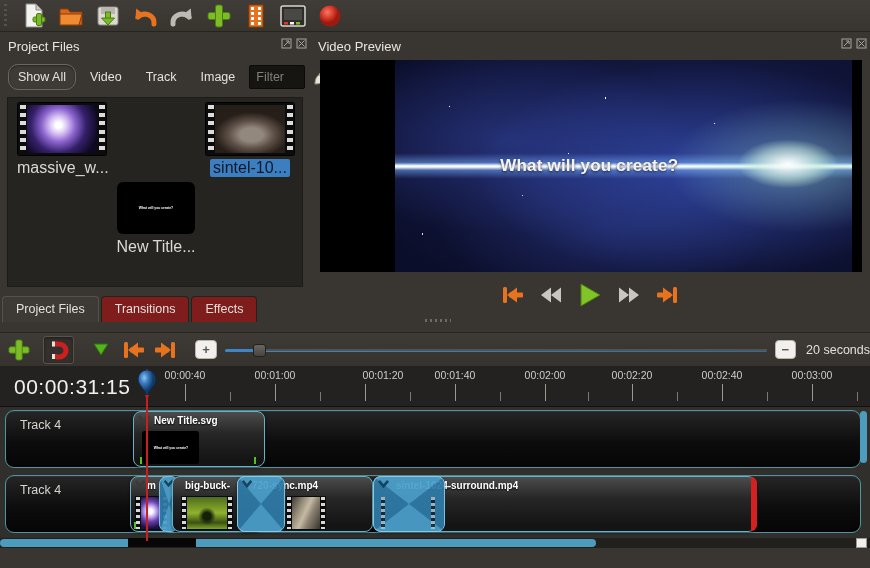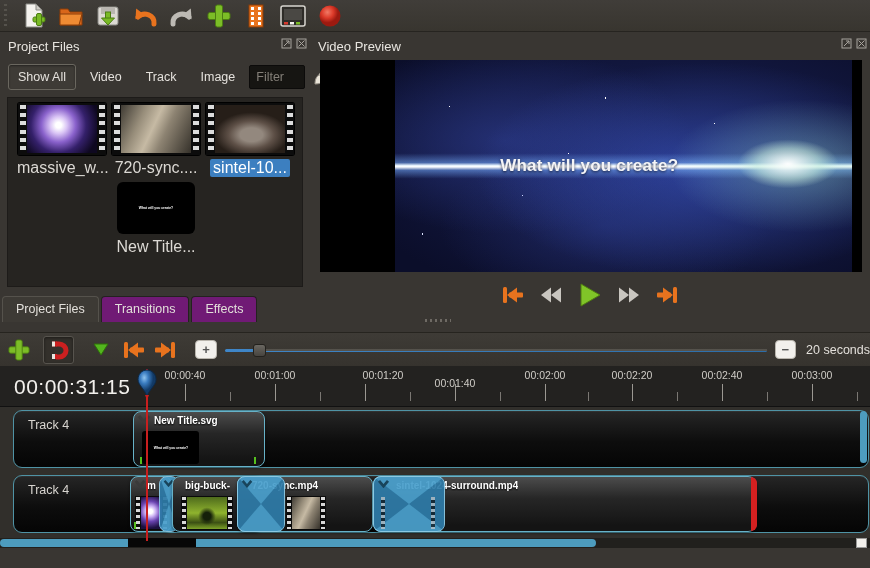--- a/index.html
+++ b/index.html
@@ -17,46 +17,46 @@
   .tb-btn { width:28px; height:28px; display:flex; align-items:center; justify-content:center; border-radius:3px; }
 
   
   .panel-header { position:absolute; height:22px; display:flex; align-items:center;
     font-size:13px; color:#e7e4df; }
   .panel-sys { position:absolute; display:flex; gap:4px; }
   .sys-btn { width:11px; height:11px; display:flex; align-items:center; justify-content:center; }
 
   
   .filter-row { position:absolute; left:8px; top:64px; display:flex; align-items:center; gap:4px; }
-  .ftab { font-size:12.5px; color:#e4e1dc; padding:5px 9px; border-radius:3px; border:1px solid transparent; }
+  .ftab { font-size:12.5px; color:#e4e1dc; padding:5px 9px; border-radius:10px; border:1px solid transparent; }
   .ftab.active { border:1px solid #6a675f; background:#3e3b36; box-shadow:inset 0 1px 2px rgba(0,0,0,.4); }
   #filter-input { width:56px; height:24px; background:#16514e00; background:#161512; border:1px solid #0c0b0a;
     color:#8a868077; color:#8a8680; font-size:12.5px; padding:0 6px; border-radius:2px; }
   #filter-input::placeholder { color:#847f78; }
 
   
   #thumb-area { position:absolute; left:7px; top:97px; width:296px; height:190px;
     background:#262421; border:1px solid #1d1b19; }
   .thumb-cell { position:absolute; width:96px; text-align:center; }
   .film { position:relative; margin:0 auto; width:88px; height:52px; background:#0c0c0c;
     border-radius:2px; box-shadow:0 0 0 1px #000; display:flex; }
   .sprk { width:9px; height:100%; background:#0c0c0c; padding:2px 1.5px; }
   .sprk i { display:block; width:6px; height:100%;
     background:repeating-linear-gradient(180deg,#dcdcdc 0 4px,#0c0c0c 4px 8.2px); }
   .frame { flex:1; margin:2px 0; }
   .thumb-label { margin-top:4px; font-size:16px; color:#dcd9d4; display:inline-block; padding:0 3px; border-radius:2px; }
-  .thumb-label.selected { background:#3c7fc0; color:#ffffff;text-align:center; }
+  .thumb-label.selected { background:#3c7fc0; color:#0f172a;text-align:center; }
   .plain-thumb { margin:0 auto; width:78px; height:52px; border-radius:6px; background:#000; position:relative; }
   .title-mini-text { position:absolute; left:50%; top:50%; width:200%;
     transform:translate(-50%,-50%) scale(.42); font-size:8px; color:#fff; font-weight:bold; text-align:center; }
 
   
   #left-tabs { position:absolute; left:2px; top:296px; display:flex; gap:2px; }
   .ltab { font-size:12.5px; color:#e2dfda; padding:5px 13px 6px;
-    background:#701a75; border:1px solid #23221f; border-bottom:none; border-radius:4px 4px 0 0; }
+    background:#7f1d1d; border:1px solid #23221f; border-bottom:none; border-radius:4px 4px 0 0; }
   .ltab.active { background:#3d3a35; border-color:#55524c; position:relative; }
 
   
   #preview-box { position:absolute; left:320px; top:60px; width:542px; height:212px; background:#000; }
   #preview-scene { position:absolute; left:75px; top:0; width:457px; height:212px; overflow:hidden;
     background:
       radial-gradient(circle 1px at 12% 22%, #fff 50%, transparent 51%),
       radial-gradient(circle 1px at 28% 64%, #cdd6ff 50%, transparent 51%),
       radial-gradient(circle 1.5px at 46% 18%, #fff 50%, transparent 51%),
       radial-gradient(circle 1px at 58% 74%, #bcd 50%, transparent 51%),
@@ -98,21 +98,21 @@
   
   #ruler { position:absolute; left:0; top:366px; width:870px; height:41px; background:#232220;
     border-bottom:1px solid #111; }
   #timecode { position:absolute; left:14px; top:9px; font-size:21px; color:#f2f0ec; letter-spacing:.5px; }
   .rmark { position:absolute; top:3px; transform:translateX(-50%); font-size:10.5px; color:#cfccc6; }
   .tick-major { position:absolute; top:18px; width:1px; height:17px; background:#9b9892; }
   .tick-minor { position:absolute; top:26px; width:1px; height:9px; background:#7b7873; }
 
   
   #tracks { position:absolute; left:0; top:407px; width:870px; height:131px; background:#312f2b; }
-  .track-row { position:absolute; left:13px; width:856px; height:58px; border:1px solid #4f93a5; border-radius:9px;
+  .track-row { position:absolute; left:5px; width:856px; height:58px; border:1px solid #4f93a5; border-radius:9px;
     background:linear-gradient(180deg,#262626,#0d0d0d 55%,#050505); box-shadow:inset 0 1px 0 rgba(255,255,255,.05); }
   .track-label { position:absolute; left:14px; top:7px; font-size:12.5px; color:#d8d5d0; }
 
   .clip { position:absolute; height:56px; border:1px solid #67b2c8; border-radius:8px;
     background:linear-gradient(180deg,#4c4c4c,#262626 40%,#141414 90%); box-shadow:0 1px 3px rgba(0,0,0,.5); }
   .clip .chev { position:absolute; left:3px; top:2px; }
   .clip .ctitle { position:absolute; left:20px; top:3px; font-size:10px; font-weight:bold; color:#fff;
     white-space:nowrap; overflow:hidden; text-shadow:0 1px 2px #000; }
   .mini-film { position:absolute; top:19px; height:34px; background:#0a0a0a; display:flex; border-radius:1px; }
   .mini-film .sprk { width:6px; padding:1px; }
@@ -267,32 +267,20 @@
             <i></i>
           </div>
         <div class="frame" style="background:radial-gradient(circle at 45% 42%, #ffffff 0 6%, #d9c4f5 18%, #8a62cc 36%, #34206a 58%, #0e0820 85%);"></div>
         <div class="sprk">
             <i></i>
           </div>
       </div>
       <span class="thumb-label">massive_w...</span>
     </div>
 
-    <div class="thumb-cell" style="left:100px; top:5px;">
-      <div class="film">
-        <div class="sprk">
-            <i></i>
-          </div>
-        <div class="frame" style="background:linear-gradient(115deg,#3e3a33 0%,#978d7a 28%,#c6baa4 46%,#8d8372 62%,#35312a 100%);"></div>
-        <div class="sprk">
-            <i></i>
-          </div>
-      </div>
-      <span class="thumb-label">720-sync....</span>
-    </div>
 
     <div class="thumb-cell" style="left:194px; top:5px;">
       <div class="film">
         <div class="sprk">
             <i></i>
           </div>
         <div class="frame" style="background:radial-gradient(ellipse 62% 55% at 52% 62%, #93887e 0 26%, #5e5047 52%, #261e18 85%), #1a140f;"></div>
         <div class="sprk">
             <i></i>
           </div>
@@ -424,21 +412,21 @@
     </div>
     <span id="zoom-label">20 seconds</span>
   </div>
 
   <div id="ruler">
     <span id="timecode">00:00:31:15</span>
 
     <span class="rmark" style="left:185px;">00:00:40</span>
     <span class="rmark" style="left:275px;">00:01:00</span>
     <span class="rmark" style="left:369px;padding-left:28px;">00:01:20</span>
-    <span class="rmark" style="left:455px;margin-top:8px;">00:01:40</span>
+    <span class="rmark" style="left:455px;">00:01:40</span>
     <span class="rmark" style="left:545px;">00:02:00</span>
     <span class="rmark" style="left:632px;">00:02:20</span>
     <span class="rmark" style="left:722px;">00:02:40</span>
     <span class="rmark" style="left:812px;">00:03:00</span>
 
     <i class="tick-major" style="left:185px;"></i>
       <i class="tick-major" style="left:275px;"></i>
     <i class="tick-major" style="left:365px;"></i>
       <i class="tick-major" style="left:455px;"></i>
     <i class="tick-major" style="left:545px;"></i>

